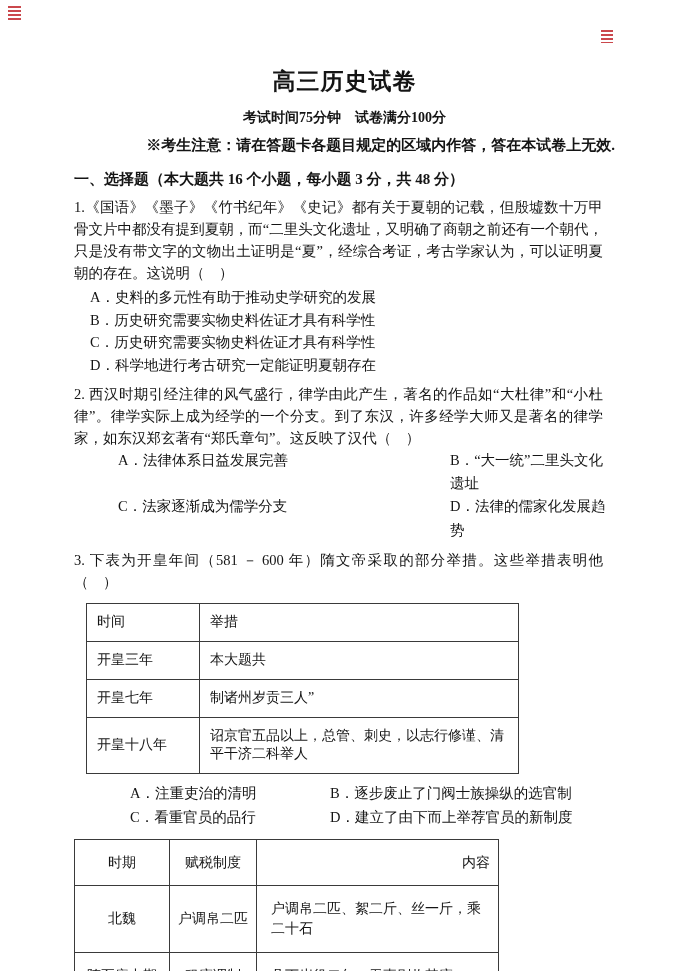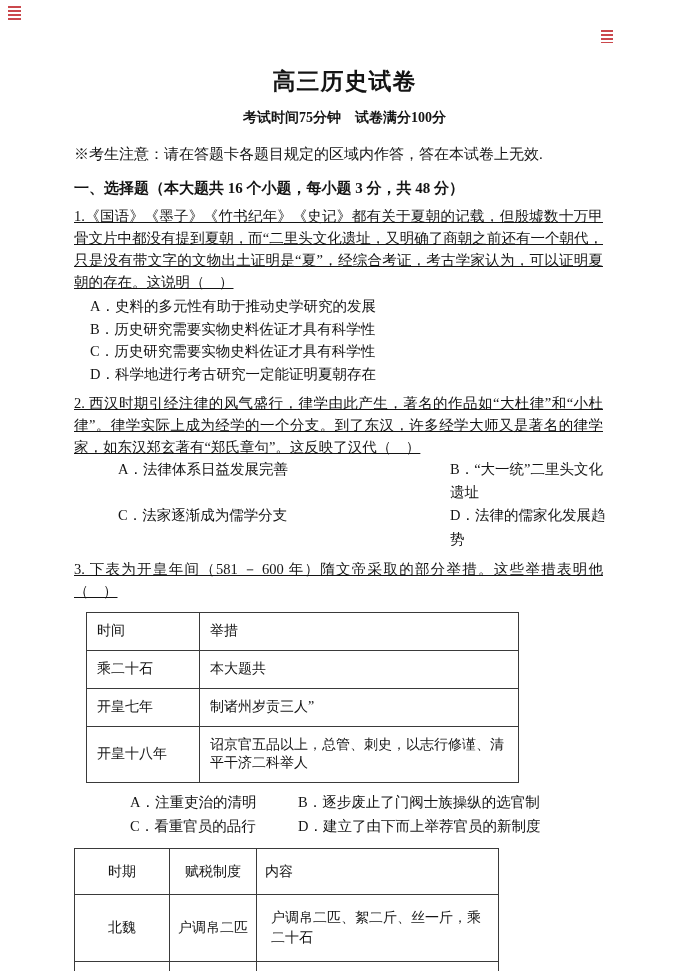--- a/index.html
+++ b/index.html
@@ -12,43 +12,43 @@
 
   .red-mark { position:absolute; display:block; opacity:.85; }
   .mark-tl { left:8px; top:6px; width:13px; height:15px;
     background:repeating-linear-gradient(to bottom,#c1272d 0 2px, rgba(0,0,0,0) 2px 4px); }
   .mark-tr { left:601px; top:30px; width:12px; height:13px;
     background:repeating-linear-gradient(to bottom,#c1272d 0 2px, rgba(0,0,0,0) 2px 4px); }
 
   .term   { text-align:center; font-weight:bold; font-size:15px; letter-spacing:.5px; }
   .title  { text-align:center; font-weight:bold; font-size:23px; margin:8px 0 0 0; letter-spacing:1px; }
   .exam-info { text-align:center; font-weight:bold; font-size:14px; margin-top:12px; }
-  .notice { text-align:left; font-weight:normal; font-size:15px; margin-top:18px; }
+  .notice { text-align:right; font-weight:bold; font-size:15px; margin-top:9px; }
   .section { font-weight:bold; font-size:15px; margin-top:15px; }
 
-  .stem { font-size:14.5px; line-height:1.52; margin:7px 12px 0 0; text-align:justify;text-decoration:underline; }
+  .stem { font-size:14.5px; line-height:1.52; margin:7px 12px 0 0; text-align:justify; }
   .opt-list { margin:2px 0 0 16px; }
   .opt-list .opt { font-size:14.5px; line-height:1.55; }
   .opt-row { display:flex; margin-left:4px; font-size:14.5px; line-height:1.6; }
   .opt-row .col-a { width:332px; flex:none;margin-left:40px; }
-  .q3-opts { margin-left:16px; }
+  .q3-opts { margin-left:16px;gap:32px; }
   .q3-opts .col-a { width:168px; flex:none; }
 
   table { border-collapse:collapse; font-size:14px; }
   td, th { border:1px solid #3a3a3a; font-weight:normal; vertical-align:middle; }
 
   .q3-table { width:433px; margin:10px 0 8px 12px; }
   .q3-table th, .q3-table td { text-align:left; padding:9px 10px; line-height:1.35; }
   .q3-table .c1 { width:92px; }
 
   .q4-table { width:425px; margin:10px 0 0 0; }
   .q4-table th, .q4-table td { padding:13px 8px; line-height:1.4; }
   .q4-table .c1 { width:78px; text-align:center; }
   .q4-table .c2 { width:70px; text-align:center; }
-  .q4-table th.c3 { text-align:left; }
+  .q4-table th.c3 { text-align:right; }
   .q4-table td.c3 { text-align:left; padding-left:14px; }
 
   .q-block { margin-top:5px; }
 </style>
 </head>
 <body>
 
 <div class="page">
 
   <span class="red-mark mark-tl"></span>
@@ -83,21 +83,21 @@
 
   <div class="q-block">
     <p class="stem">3. 下表为开皇年间（581 － 600 年）隋文帝采取的部分举措。这些举措表明他（　）</p>
     <table class="q3-table">
       <tbody>
           <tr>
         <th class="c1">时间</th>
         <th>举措</th>
       </tr>
       <tr>
-        <td class="c1">乘二十石</td>
+        <td class="c1">开皇三年</td>
         <td>本大题共</td>
       </tr>
       <tr>
         <td class="c1">开皇七年</td>
         <td>制诸州岁贡三人”</td>
       </tr>
       <tr>
         <td class="c1">开皇十八年</td>
         <td>诏京官五品以上，总管、刺史，以志行修谨、清平干济二科举人</td>
       </tr>

